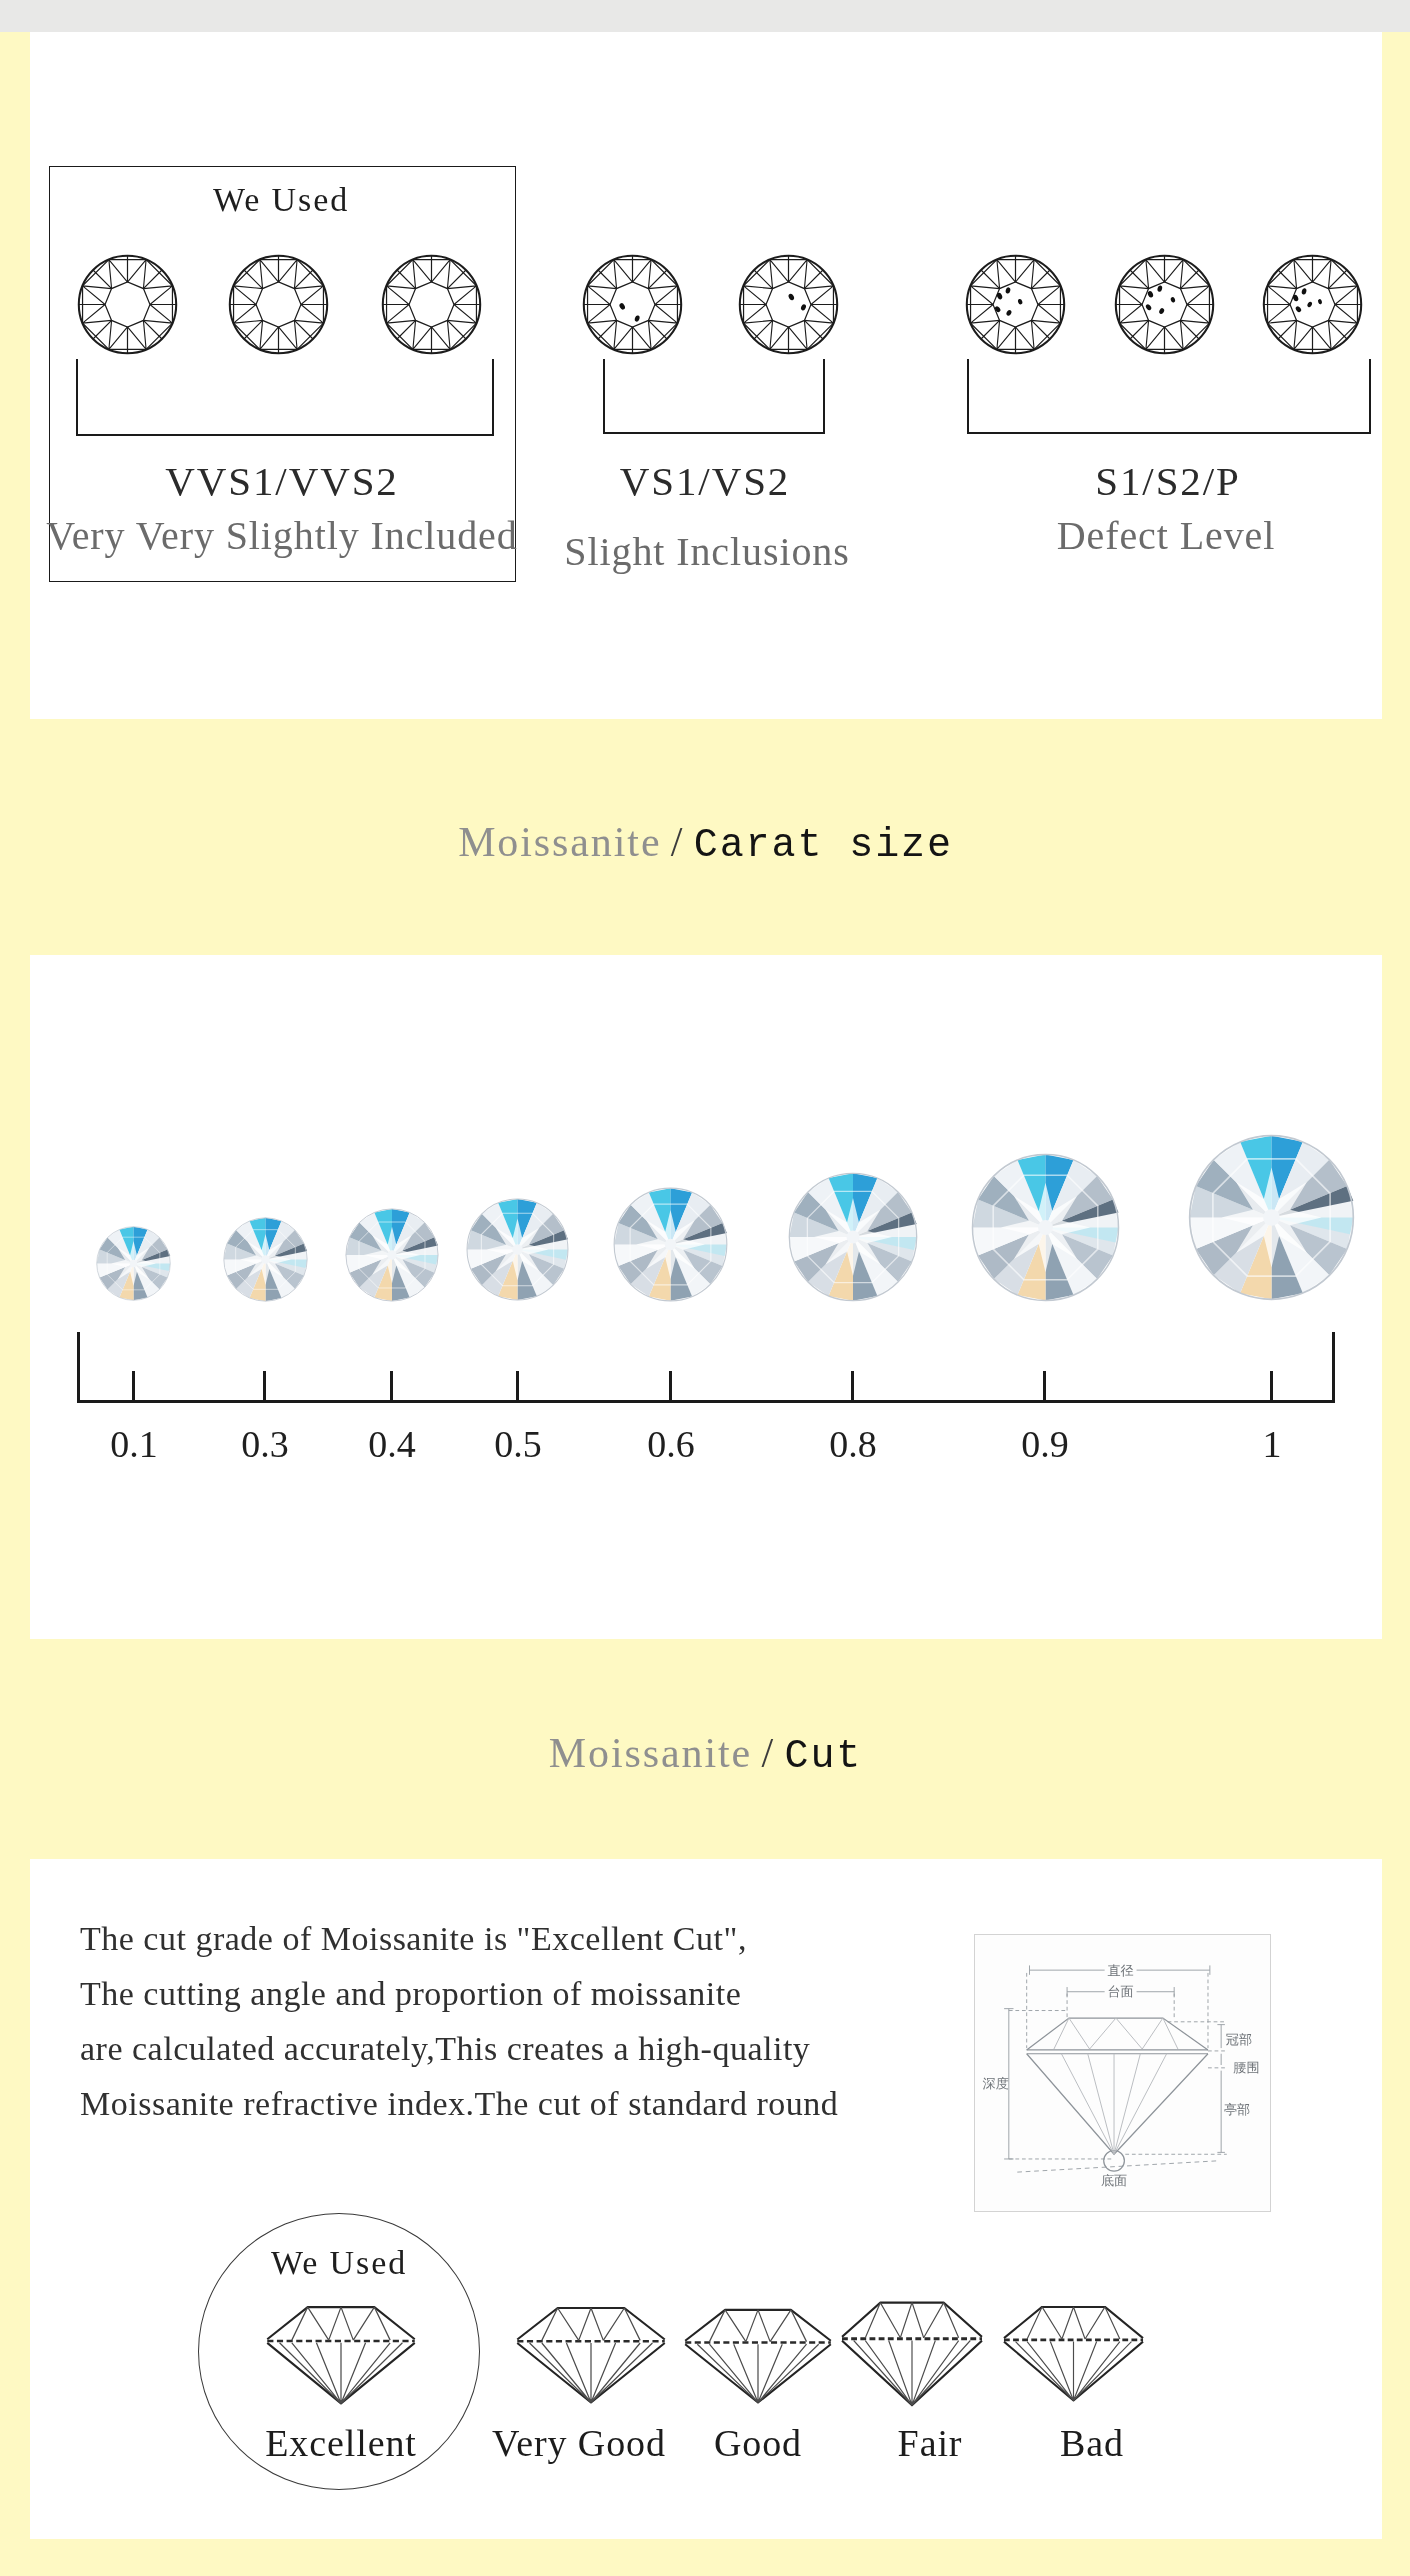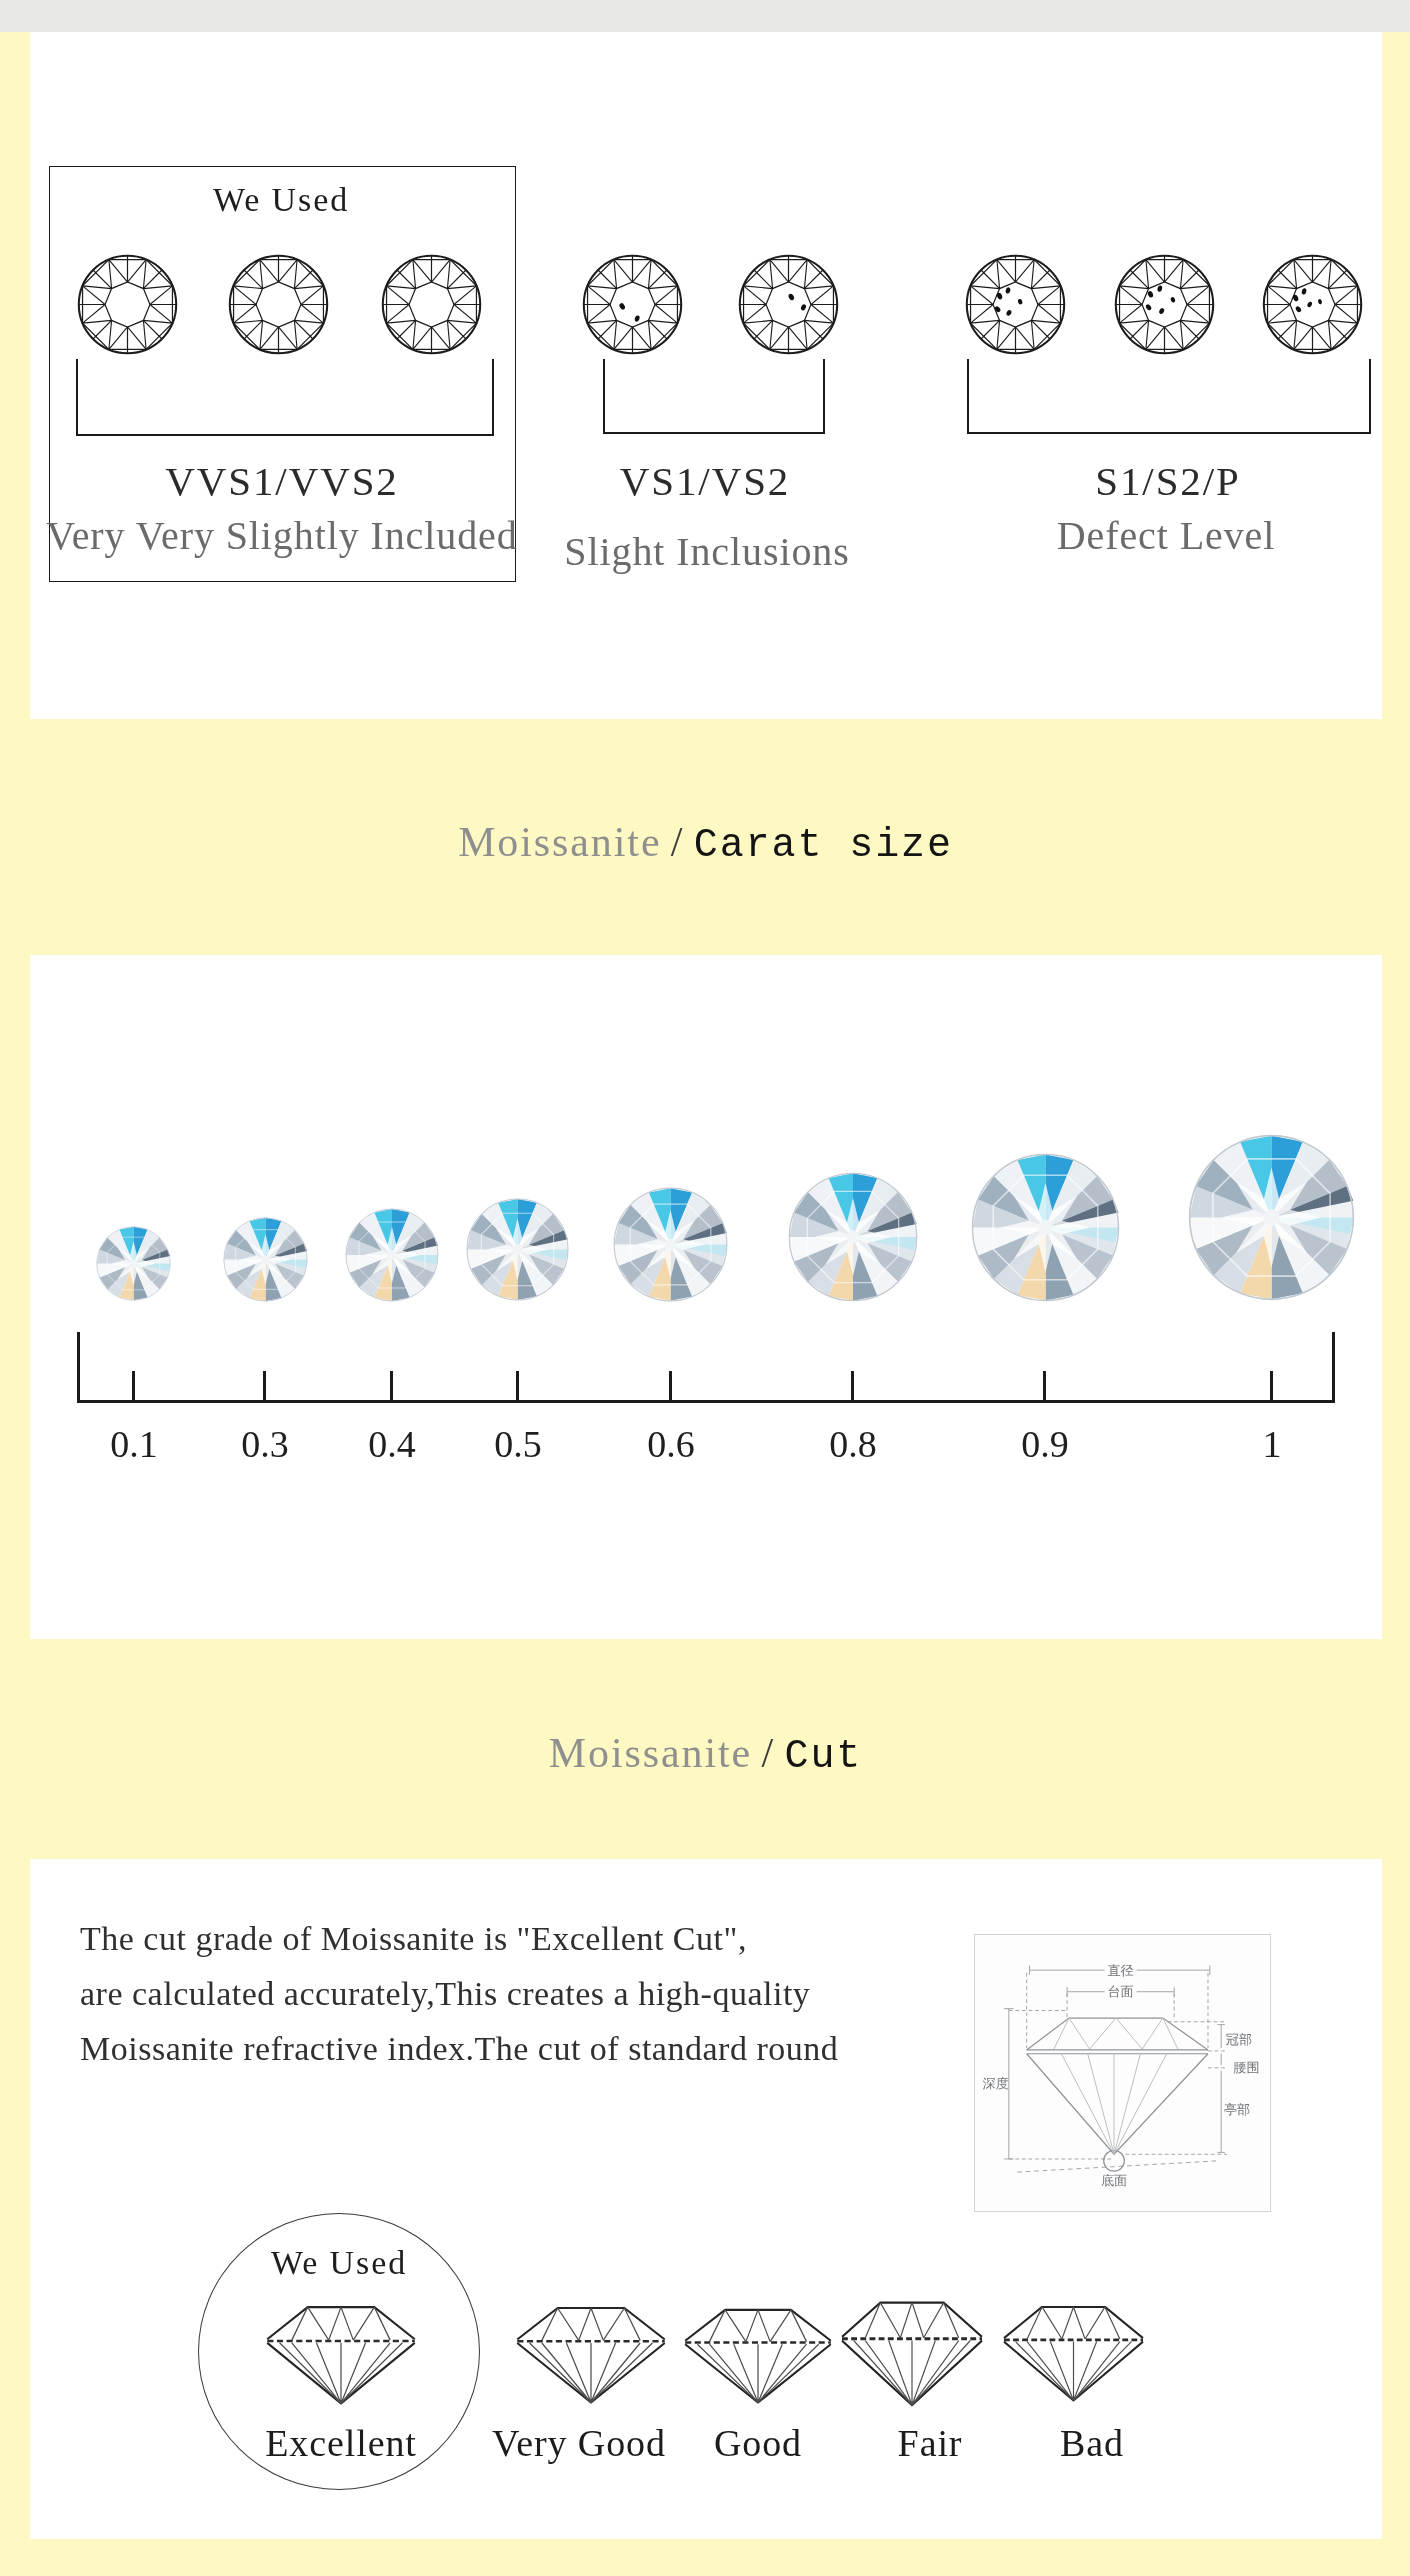--- a/index.html
+++ b/index.html
@@ -206,20 +206,21 @@
   <div class="abs ctr num" style="left:1272px;top:1390px">1</div>
 
   <div class="heading" style="top:1697px">
     <span class="g">Moissanite</span><span class="s">/</span><span class="b">Cut</span>
   </div>
 
   <div class="card" style="top:1827px;height:680px"></div>
 
   <div class="abs" style="left:80px;top:1879px">
     <div class="par-line">The cut grade of Moissanite is "Excellent Cut",</div>
+    <div class="par-line">The cutting angle and proportion of moissanite</div>
     <div class="par-line">are calculated accurately,This creates a high-quality</div>
     <div class="par-line">Moissanite refractive index.The cut of standard round</div>
   </div>
 
   <div class="diagram-box" style="left:974px;top:1902px;width:295px;height:276px">
     <svg viewBox="0 0 314 293" style="width:295px;height:276px">
       <g fill="none" stroke="#9aa0a5" stroke-width="1">
         <path d="M58,37 L138,37 M172,37 L250,37 M58,32 L58,42 M250,32 L250,42"></path>
         <path d="M98,60 L138,60 M172,60 L212,60 M98,55 L98,65 M212,55 L212,65"></path>
         <path stroke-dasharray="4 3" d="M55,40 L55,120 M248,40 L248,120 M98,62 L98,90 M212,62 L212,90"></path>

